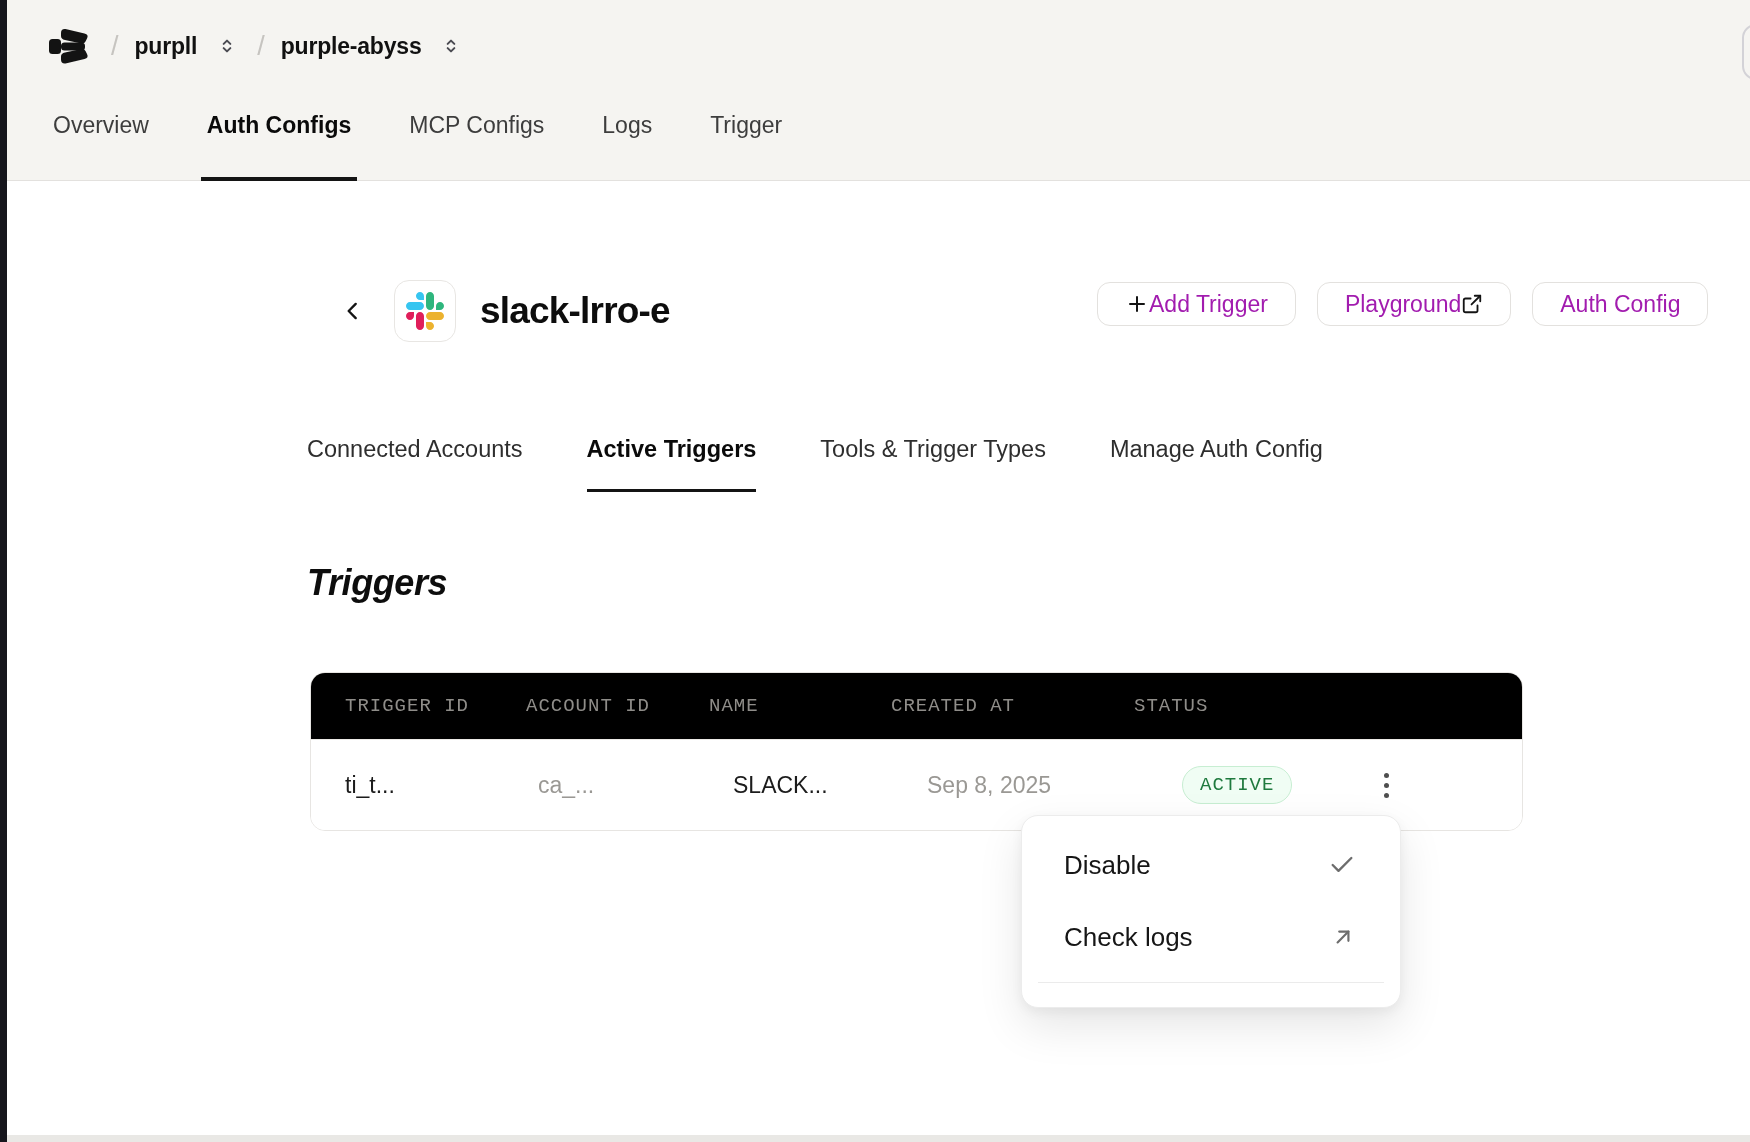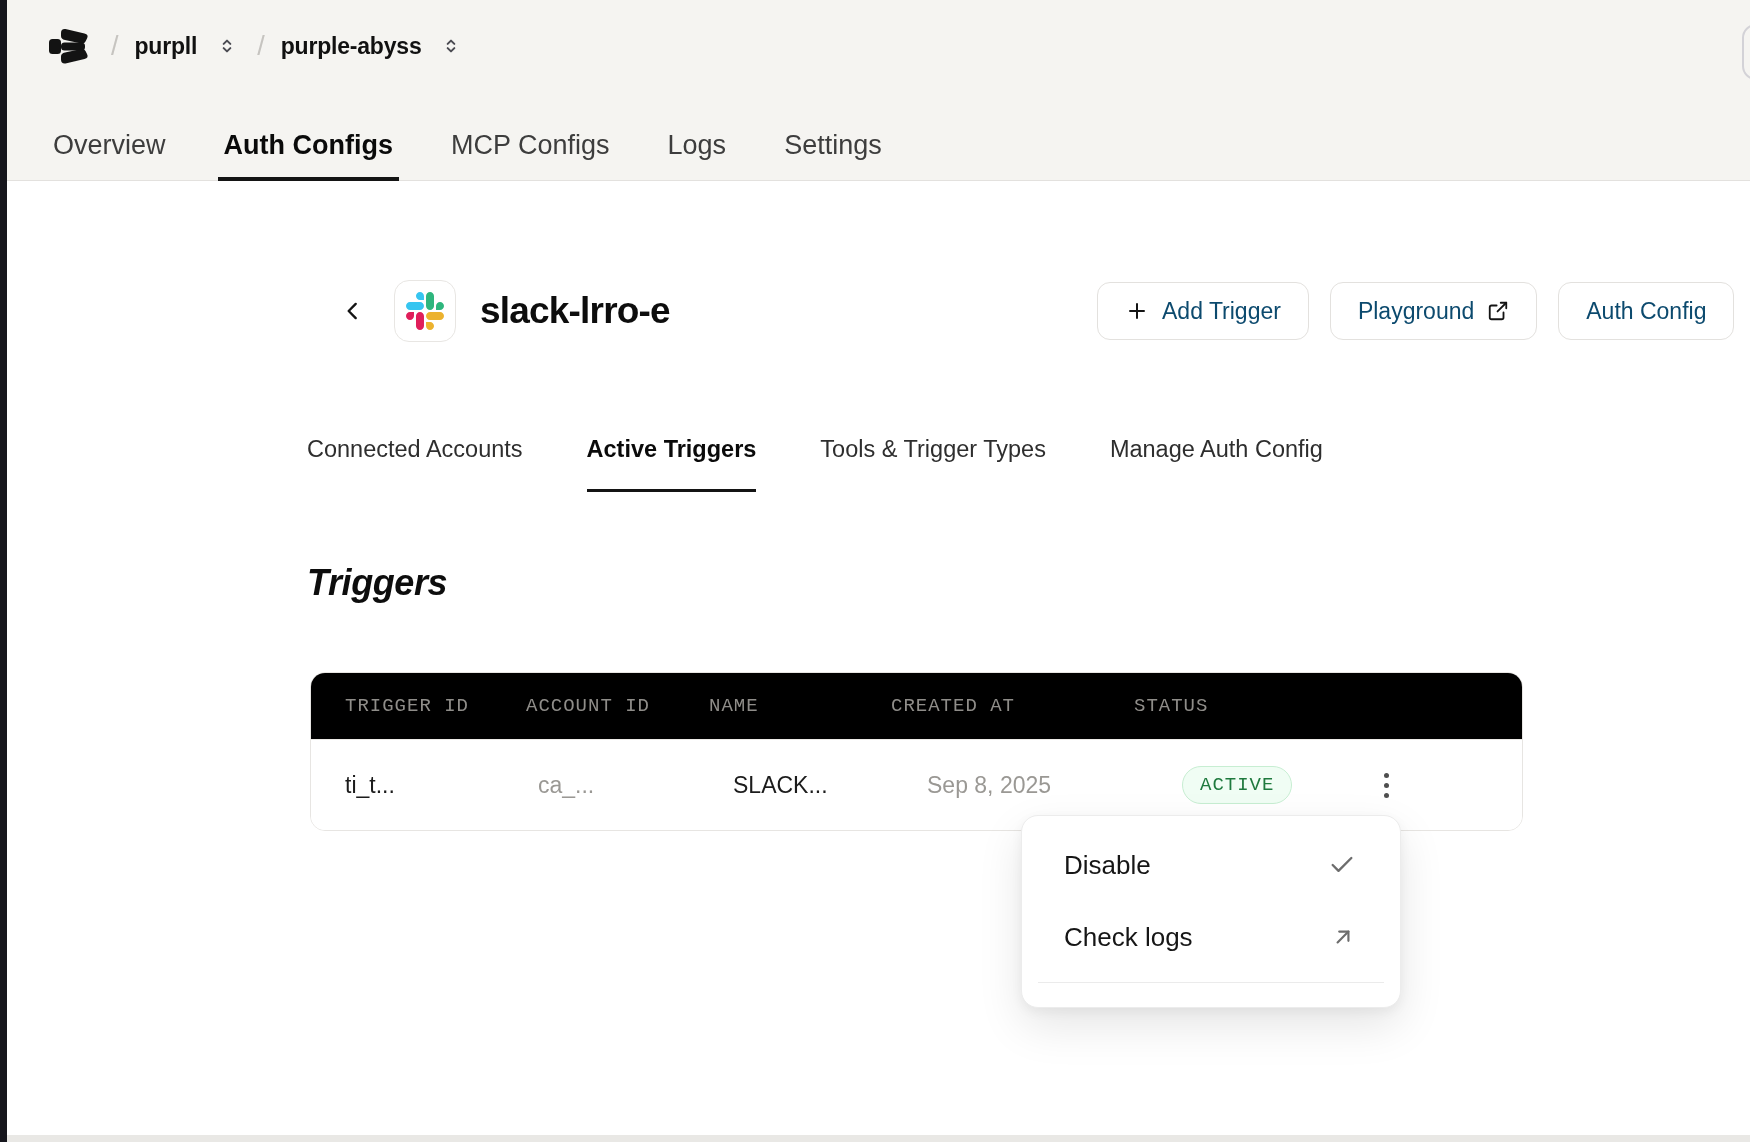--- a/index.html
+++ b/index.html
@@ -36,21 +36,21 @@
   .selector-btn { display: flex; align-items: center; cursor: pointer; padding: 4px; }
   .cut-button {
     position: absolute; left: 1735px; top: 24px; width: 90px; height: 56px;
     border: 2px solid #d3d2d7; border-radius: 14px; background: #f5f4f1;
   }
   .tabs {
     position: absolute; left: 40px; bottom: -1px;
     display: flex; align-items: flex-end; gap: 46px;
   }
   .tab {
-    font-size: 27px; color: #3d3d3d; padding: 0 6px 16px 6px;
+    font-size: 23px; color: #3d3d3d; padding: 0 6px 38px 6px;
     border-bottom: 4px solid transparent; cursor: pointer; white-space: nowrap;
   }
   .tab.active { color: #0a0a0a; font-weight: 700; border-bottom-color: #141414; }
 
   
   .page-header {
     position: absolute; left: 336px; top: 278px; height: 66px;
     display: flex; align-items: center; gap: 24px;
   }
   .back-btn { display: flex; align-items: center; justify-content: center; width: 34px; height: 34px; cursor: pointer; }
@@ -58,24 +58,24 @@
     width: 62px; height: 62px; border: 1px solid #e8e6e3; border-radius: 15px;
     background: #fff; display: flex; align-items: center; justify-content: center;
   }
   .page-title { font-size: 37px; font-weight: 700; letter-spacing: -0.8px; color: #0d0d0d; }
 
   .header-actions {
     position: absolute; left: 1097px; top: 282px;
     display: flex; gap: 21px;
   }
   .btn {
-    height: 58px; padding: 0 27px; background: #fff;
+    height: 44px; padding: 0 27px; background: #fff;
     border: 1.5px solid #e3e1de; border-radius: 13px;
-    display: flex; align-items: center; gap: 13px;
-    font-size: 23px; color: #0c4a6e; cursor: pointer; white-space: nowrap;
+    display: flex; align-items: center; 
+    font-size: 23px; color: #a21caf; cursor: pointer; white-space: nowrap;
   }
 
   
   .subtabs {
     position: absolute; left: 307px; top: 436px;
     display: flex; gap: 64px; align-items: flex-end;
   }
   .subtab {
     font-size: 23.5px; color: #2e2e2e; padding-bottom: 26px;
     border-bottom: 3.5px solid transparent; cursor: pointer; white-space: nowrap;
@@ -176,21 +176,21 @@
     </span>
   </div>
 
   <div class="cut-button"></div>
 
   <div class="tabs">
     <div class="tab">Overview</div>
     <div class="tab active">Auth Configs</div>
     <div class="tab">MCP Configs</div>
     <div class="tab">Logs</div>
-    <div class="tab">Settings</div>
+    <div class="tab">Trigger</div>
   </div>
 </div>
 
 <div class="page-header">
   <div class="back-btn">
     <svg width="26" height="26" viewBox="0 0 24 24" fill="none" stroke="#141414" stroke-width="2.2" stroke-linecap="round" stroke-linejoin="round">
       <path d="M14.5 5.5 L8 12 L14.5 18.5"></path>
     </svg>
   </div>
   <div class="app-icon-box">

